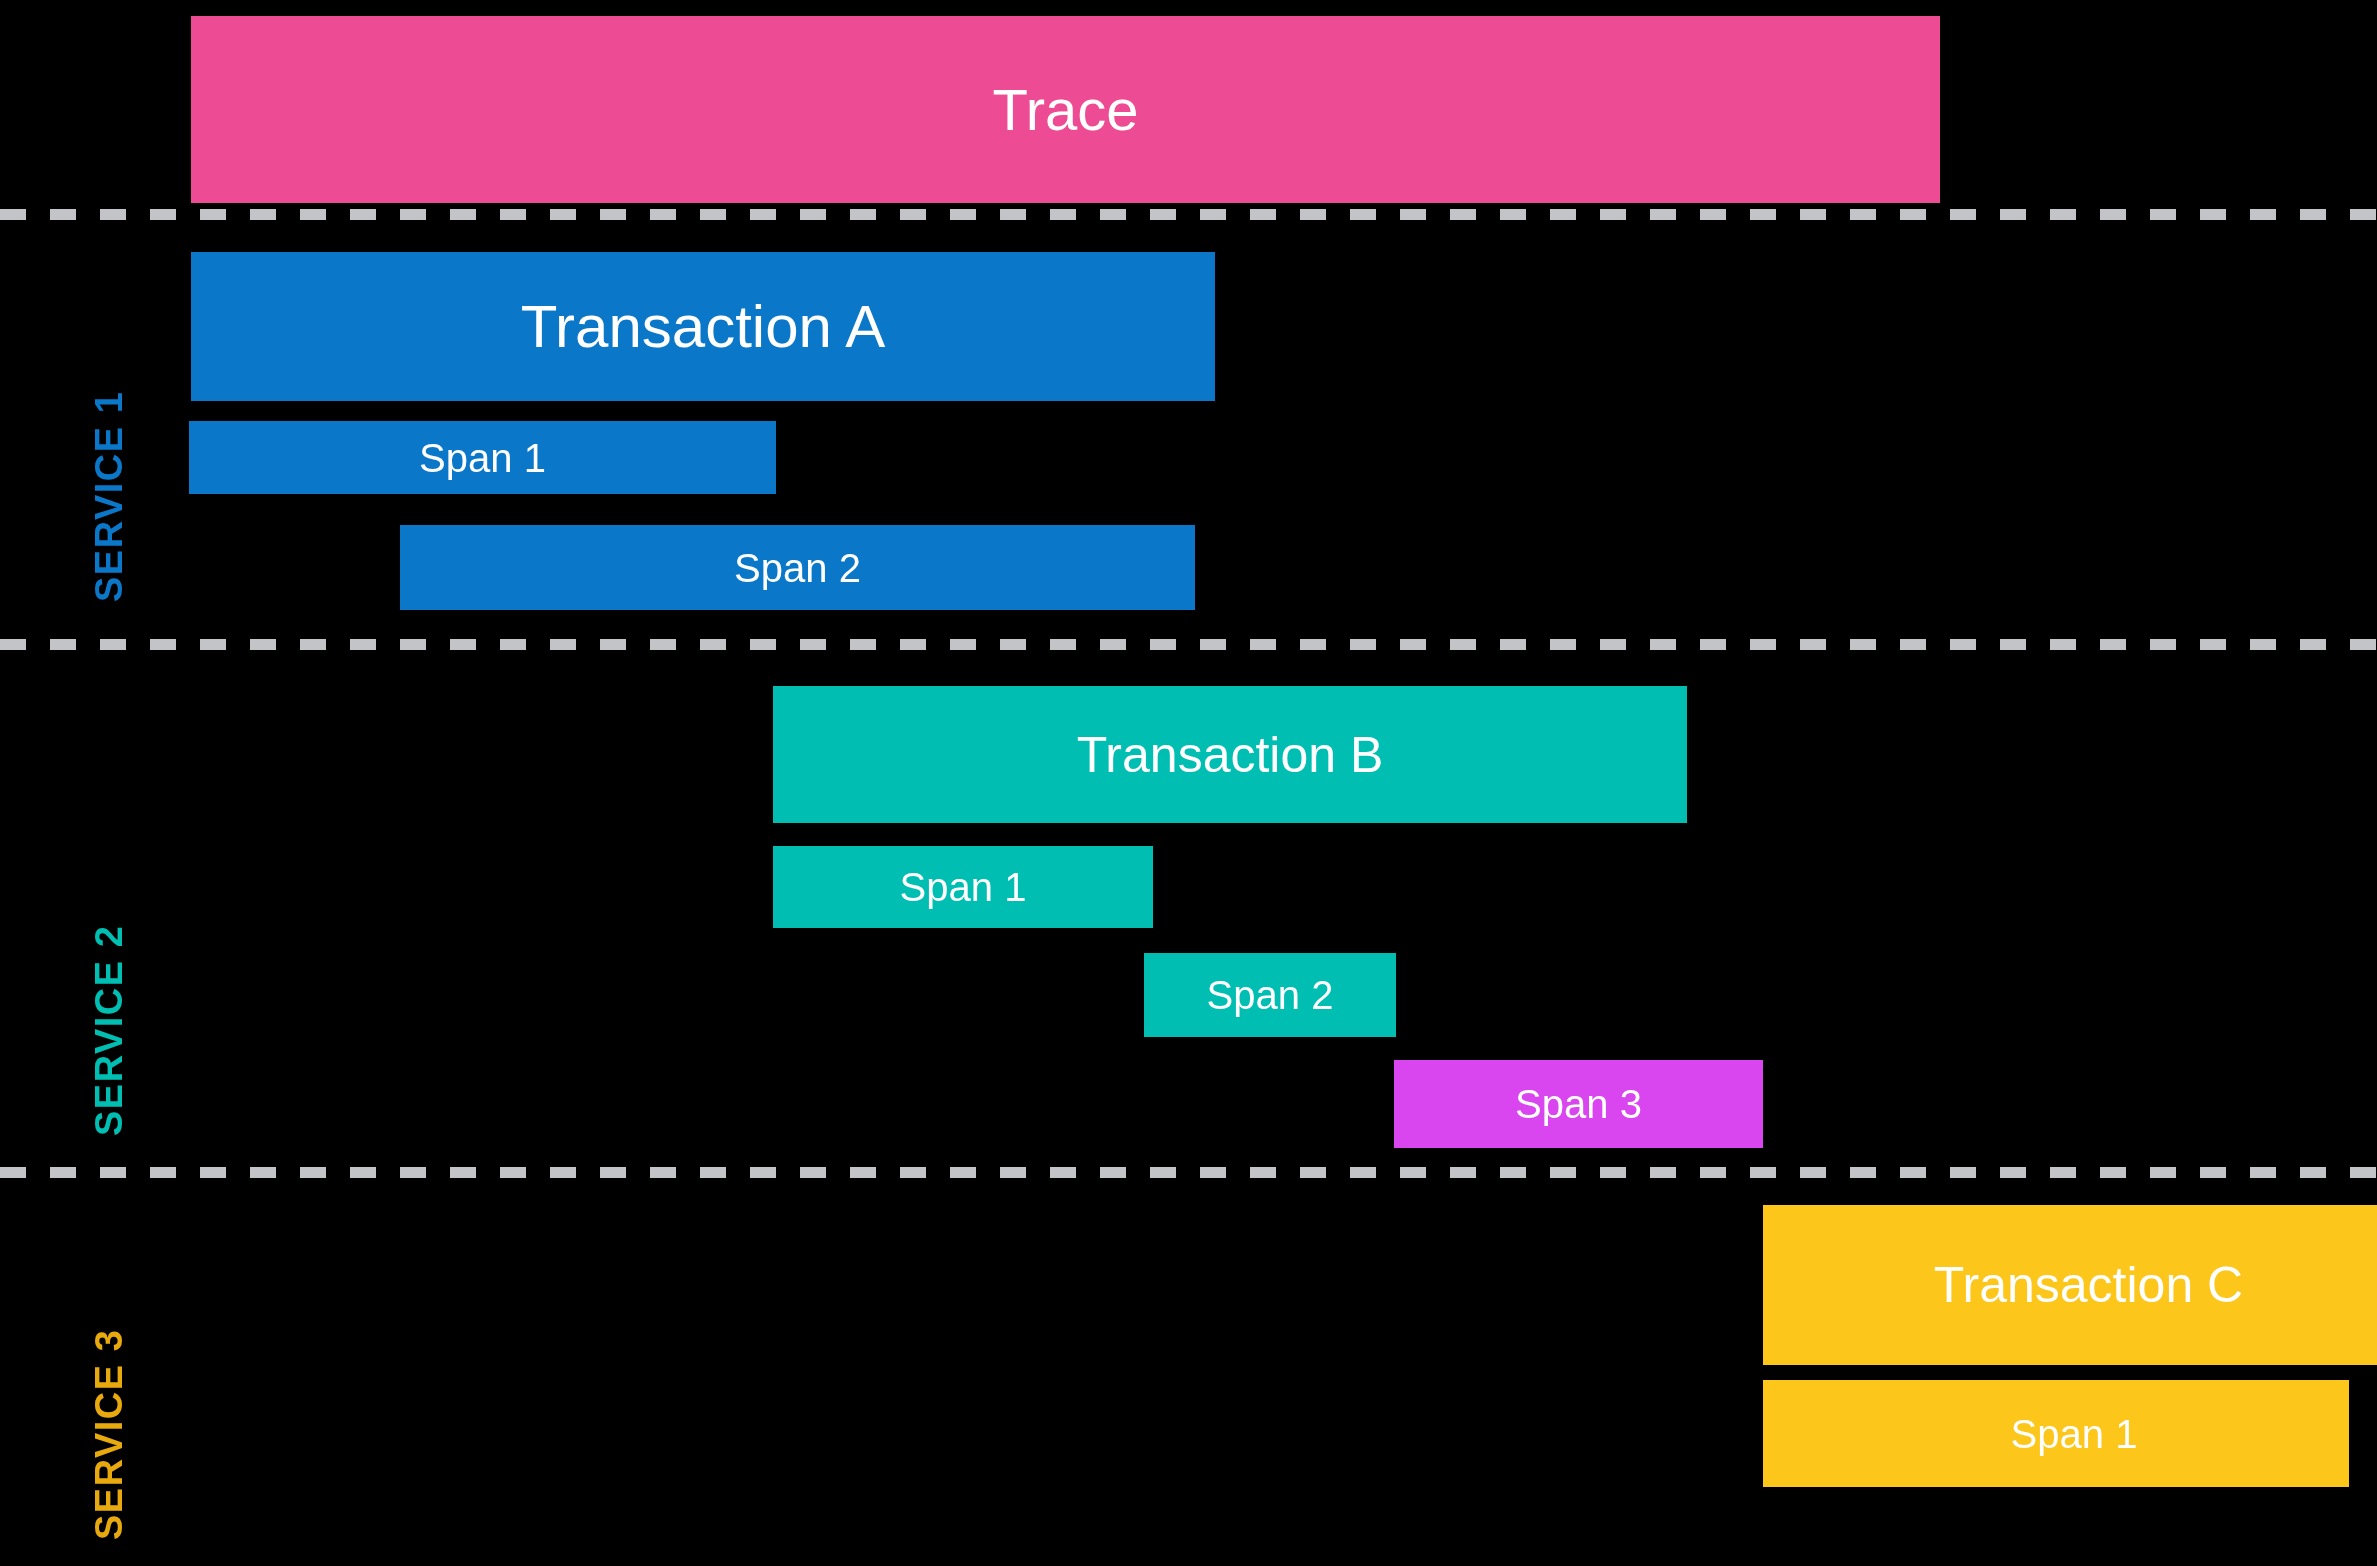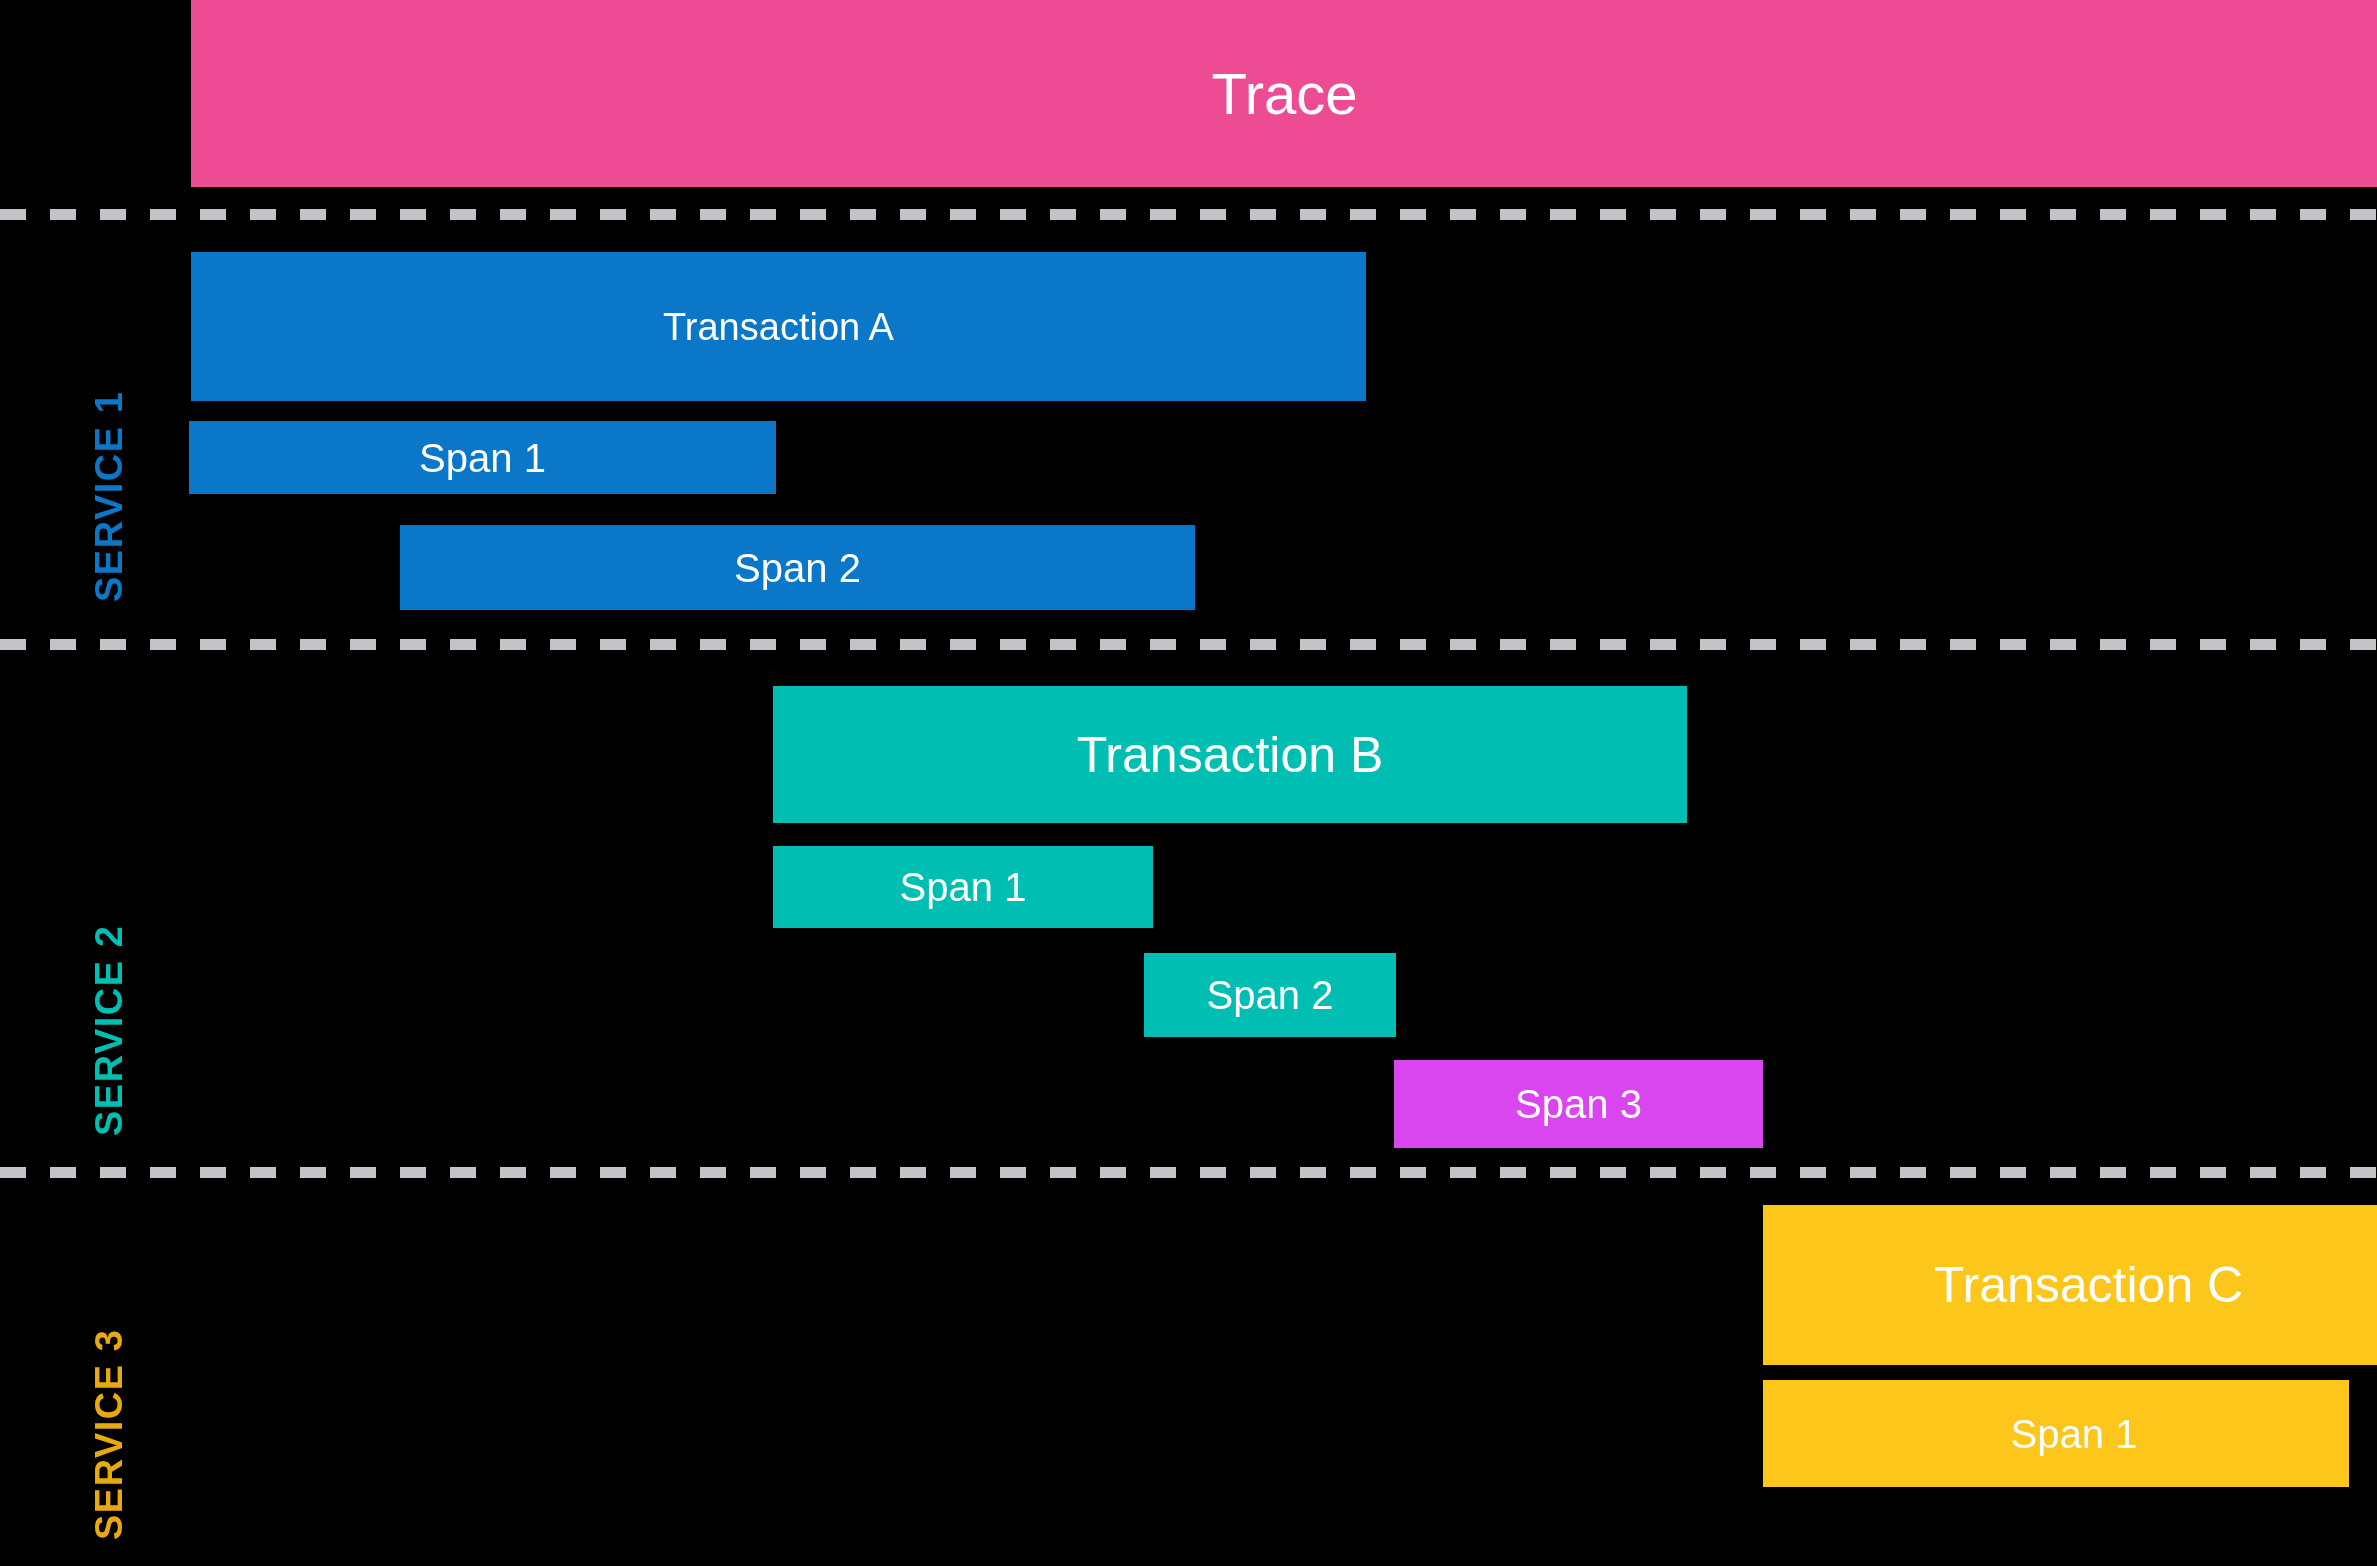--- a/index.html
+++ b/index.html
@@ -65,31 +65,31 @@
   }
   .svc-label.c1 { color: #0B77C8; }
   .svc-label.c2 { color: #00BFB2; }
   .svc-label.c3 { color: #E8A90E; }
 </style>
 </head>
 <body>
 
 <div id="stage" style="background: rgb(0, 0, 0);">
 
-  <div class="bar trace" id="trace-bar" style="left: 191px; top: 0px; width: 2187px; height: 187px; background: rgb(237, 76, 148); font-size: 58px;">
+  <div class="bar trace" id="trace-bar" style="left: 191px; top: 16px; width: 1749px; height: 187px; background: rgb(237, 76, 148); font-size: 58px;">
     <span class="bar-label">Trace</span>
   </div>
 
   <div class="divider" id="divider-0" style="top: 209px;"></div>
   <div class="divider" id="divider-1" style="top: 639px;"></div>
   <div class="divider" id="divider-2" style="top: 1167px;"></div>
 
   <div id="lanes">
       <div class="svc-label c1" style="left: 90px; top: 602px; font-size: 38px; color: rgb(11, 119, 200);">SERVICE 1</div>
-      <div class="bar svc1" style="left: 191px; top: 252px; width: 1175px; height: 149px; background: rgb(11, 119, 200); font-size: 38px;">
+      <div class="bar svc1" style="left: 191px; top: 252px; width: 1024px; height: 149px; background: rgb(11, 119, 200); font-size: 60px;">
         <span class="bar-label">Transaction A</span>
       </div>
       <div class="bar svc1" style="left: 189px; top: 421px; width: 587px; height: 73px; background: rgb(11, 119, 200); font-size: 40px;">
         <span class="bar-label">Span 1</span>
       </div>
       <div class="bar svc1" style="left: 400px; top: 525px; width: 795px; height: 85px; background: rgb(11, 119, 200); font-size: 40px;">
         <span class="bar-label">Span 2</span>
       </div>
       <div class="svc-label c2" style="left: 90px; top: 1136px; font-size: 38px; color: rgb(0, 191, 178);">SERVICE 2</div>
       <div class="bar svc2" style="left: 773px; top: 686px; width: 914px; height: 137px; background: rgb(0, 191, 178); font-size: 50px;">

